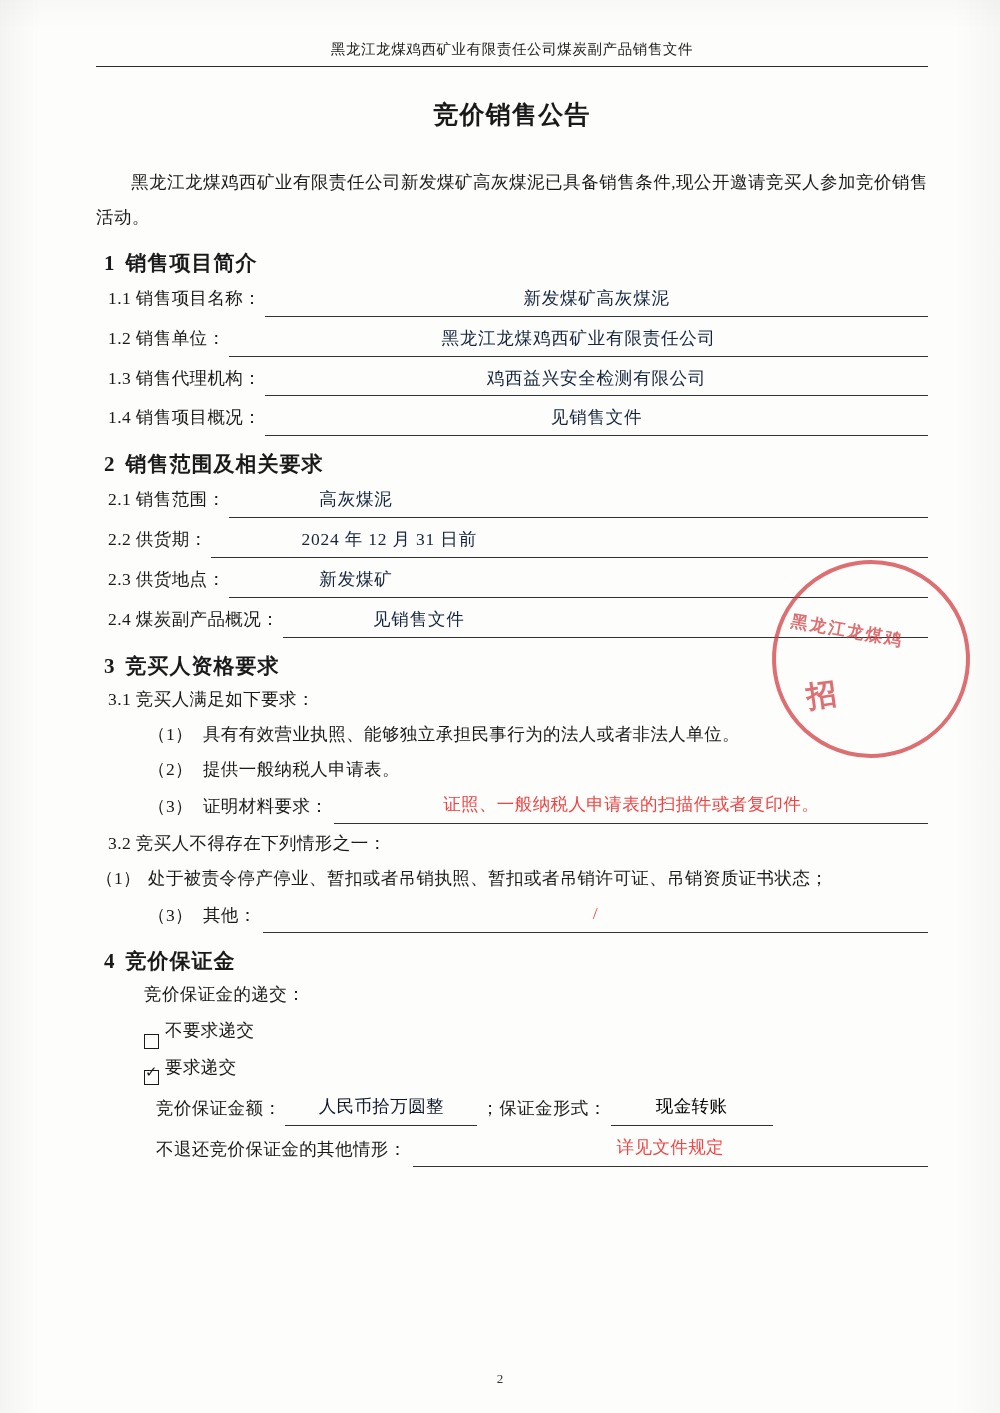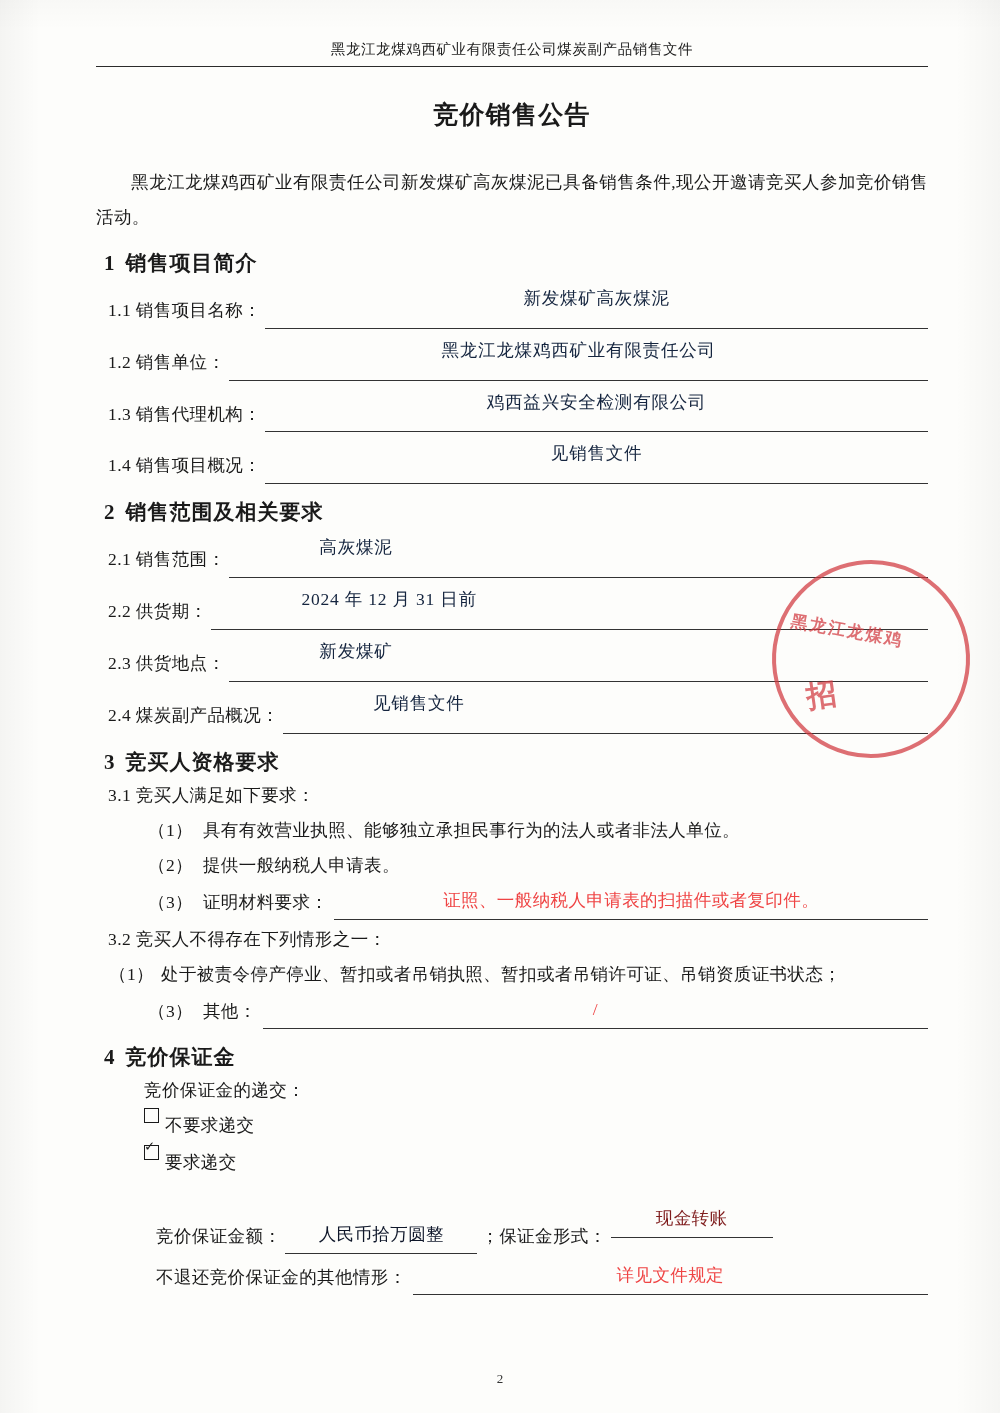--- a/index.html
+++ b/index.html
@@ -86,21 +86,21 @@
     margin-top: 2px;
     padding-left: 12px;
     letter-spacing: 0.4px;
   }
   .flabel { white-space: nowrap; }
   .ffill {
     flex: 1;
     border-bottom: 1.1px solid #333;
     position: relative;
     text-align: center;
-    padding-bottom: 13px;
+    padding-bottom: 1px;
     margin-left: 4px;
     min-height: 26px;
   }
   .ffill .fval {
     display: inline-block;
     color: #15253f;
     font-family: "Liberation Serif", serif;
     position: relative;
     top: 2px;
     letter-spacing: 0.8px;
@@ -121,23 +121,23 @@
     text-align: center;
     min-width: 180px;
     color: #0f172a;
     padding: 0 6px 1px 6px;
     margin: 0 4px;
   }
   .fill-med {
     border-bottom: 1.1px solid #333;
     text-align: center;
     min-width: 150px;
-    color: #7f1d1d;
+    color: #000000;
     padding: 0 6px 1px 6px;
-    margin: 16px 4px;
+    margin: 0 4px;
   }
   .fill-grow {
     flex: 1;
     border-bottom: 1.1px solid #333;
     text-align: center;
     color: #ef4444;
     padding: 0 6px 1px 6px;
     margin-left: 6px;
   }
   
@@ -155,41 +155,39 @@
     letter-spacing: 0.4px;
     text-align: justify;
   }
   .item .marker { margin-right: 10px; }
   .item-wrap {
     font-size: 17.5px;
     line-height: 2.0;
     padding-left: 52px;
     text-indent: -52px;
     letter-spacing: 0.4px;
-    margin-left: 13px;
   }
   .item-wrap .marker { display: inline-block; width: 52px; text-indent: 0; }
   .item-inline-fill {
     display: flex;
     align-items: flex-end;
     font-size: 17.5px;
     line-height: 2.0;
     padding-left: 52px;
     letter-spacing: 0.4px;
   }
   
   .indent2 { padding-left: 48px; }
   .cbrow {
     font-size: 17.5px;
     line-height: 2.1;
     padding-left: 48px;
     letter-spacing: 0.4px;
     display: flex;
-    align-items: flex-start;
-    font-family: Liberation Mono, monospace;
+    align-items: flex-end;
   }
   .cbox {
     display: inline-block;
     width: 13px;
     height: 13px;
     border: 1.4px solid #1a1a1a;
     margin-right: 6px;
     position: relative;
     flex: none;
   }

